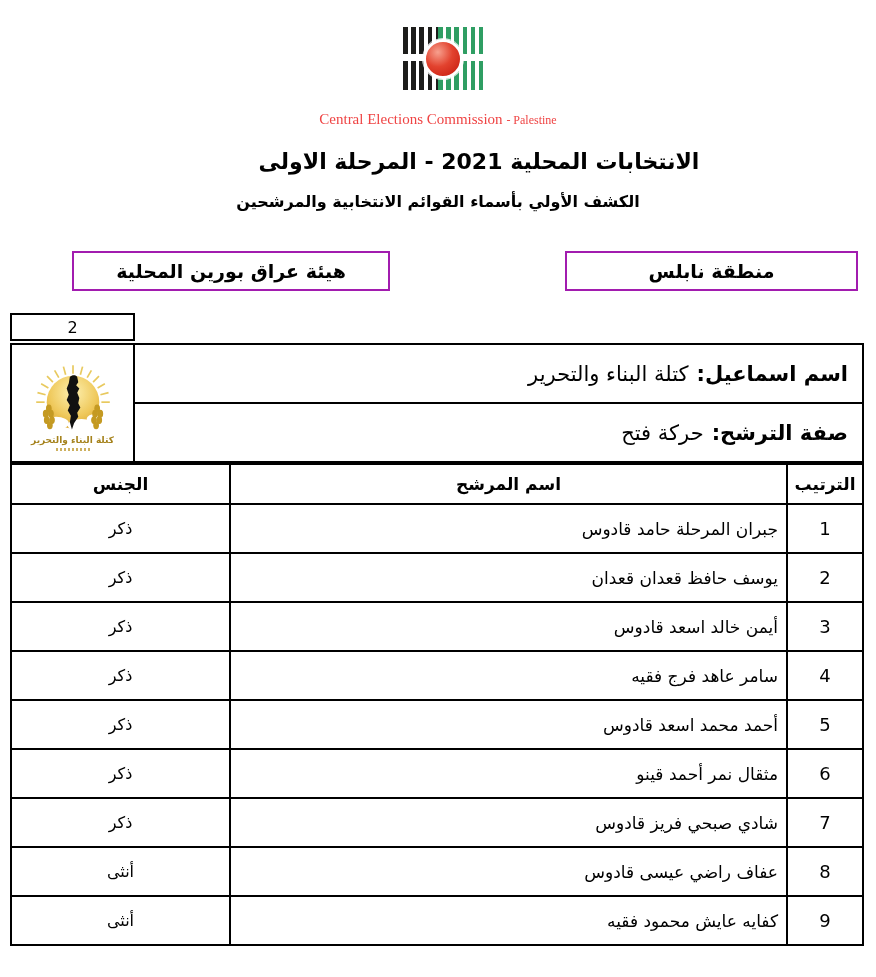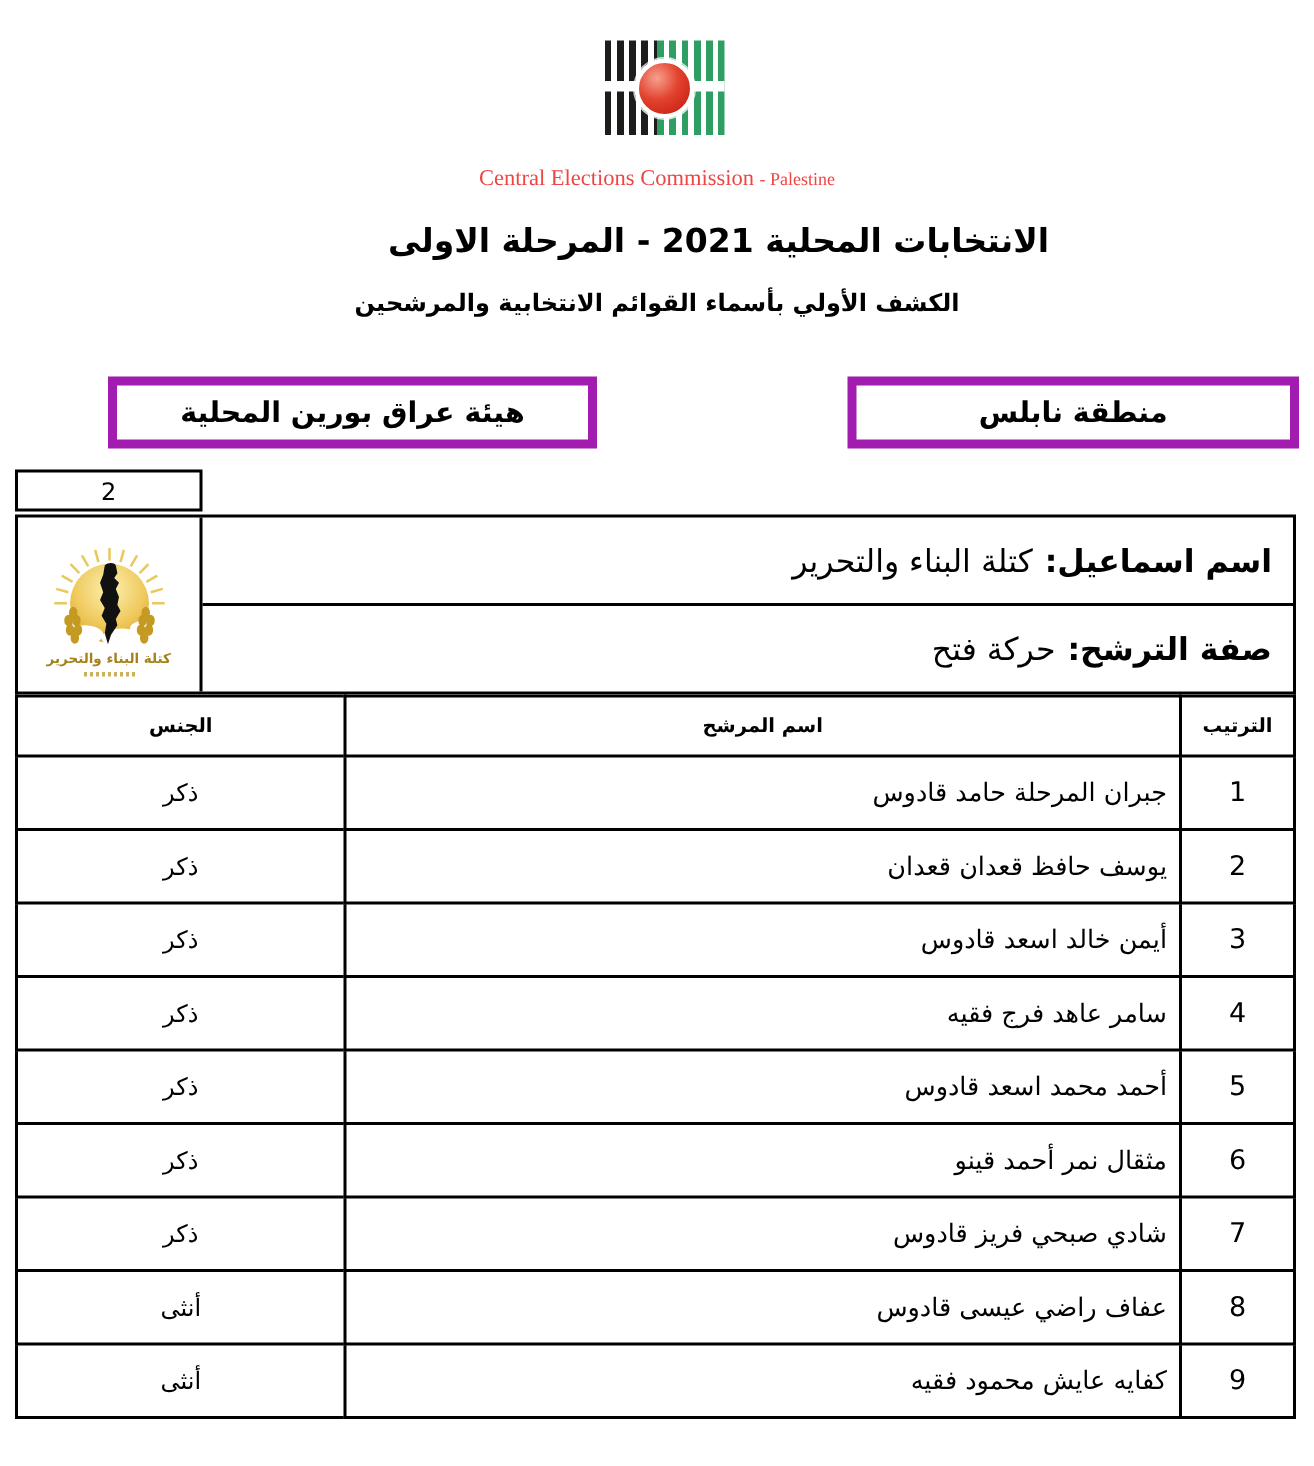--- a/index.html
+++ b/index.html
@@ -23,21 +23,21 @@
     direction:rtl;font-size:16px;font-weight:bold;color:#3d4d50;}
   .cec-en{position:absolute;left:0;top:111px;width:100%;text-align:center;
     font-family:"Liberation Serif","DejaVu Serif",serif;font-size:15px;color:#ef4444;}
   .cec-en .en-suffix{font-size:12px;}
   
   .title1{position:absolute;left:0;top:149px;width:100%;text-align:center;
     direction:rtl;font-size:22px;font-weight:bold;margin-left:41px;}
   .title2{position:absolute;left:0;top:192px;width:100%;text-align:center;
     direction:rtl;font-size:16px;font-weight:bold;}
   
-  .box{position:absolute;top:251px;height:36px;border:6px solid #a21caf;
+  .box{position:absolute;top:251px;height:36px;border:2px solid #a21caf;
     direction:rtl;display:flex;align-items:center;justify-content:center;
     font-size:19px;font-weight:bold;background:#fff;}
   .box.region{left:565px;width:289px;}
   .box.authority{left:72px;width:314px;}
   
   .listnum{position:absolute;left:10px;top:313px;width:121px;height:24px;
     border:2px solid #000;display:flex;align-items:center;justify-content:center;
     font-size:16px;background:#fff;}
   
   .listinfo{position:absolute;left:10px;top:343px;width:850px;height:116px;
@@ -49,21 +49,21 @@
     background:repeating-linear-gradient(90deg,#cdb05e 0 2px,transparent 2px 4px);}
   .infocol{flex:1;display:flex;flex-direction:column;}
   .inforow{flex:1;direction:rtl;display:flex;align-items:center;padding-right:14px;gap:8px;font-size:21px;}
   .inforow:first-child{border-bottom:2px solid #000;}
   .inforow .lbl{font-weight:bold;}
   .inforow .val{font-weight:normal;}
   
   table.cand{position:absolute;left:10px;top:463px;width:854px;
     border-collapse:collapse;direction:rtl;background:#fff;}
   .cand th,.cand td{border:2px solid #000;}
-  .cand th{height:36px;font-size:13px;font-weight:bold;text-align:center;}
+  .cand th{height:36px;font-size:17px;font-weight:bold;text-align:center;}
   .cand td{height:45px;font-size:17px;}
   .cand th.rank,.cand td.rank{width:72px;text-align:center;}
   .cand td.rank{font-size:18px;}
   .cand th.name{width:553px;}
   .cand td.name{text-align:right;padding-right:8px;font-weight:normal;}
   .cand th.gender,.cand td.gender{text-align:center;}
   .cand td.gender{font-size:16px;}
 </style>
 </head>
 <body>

